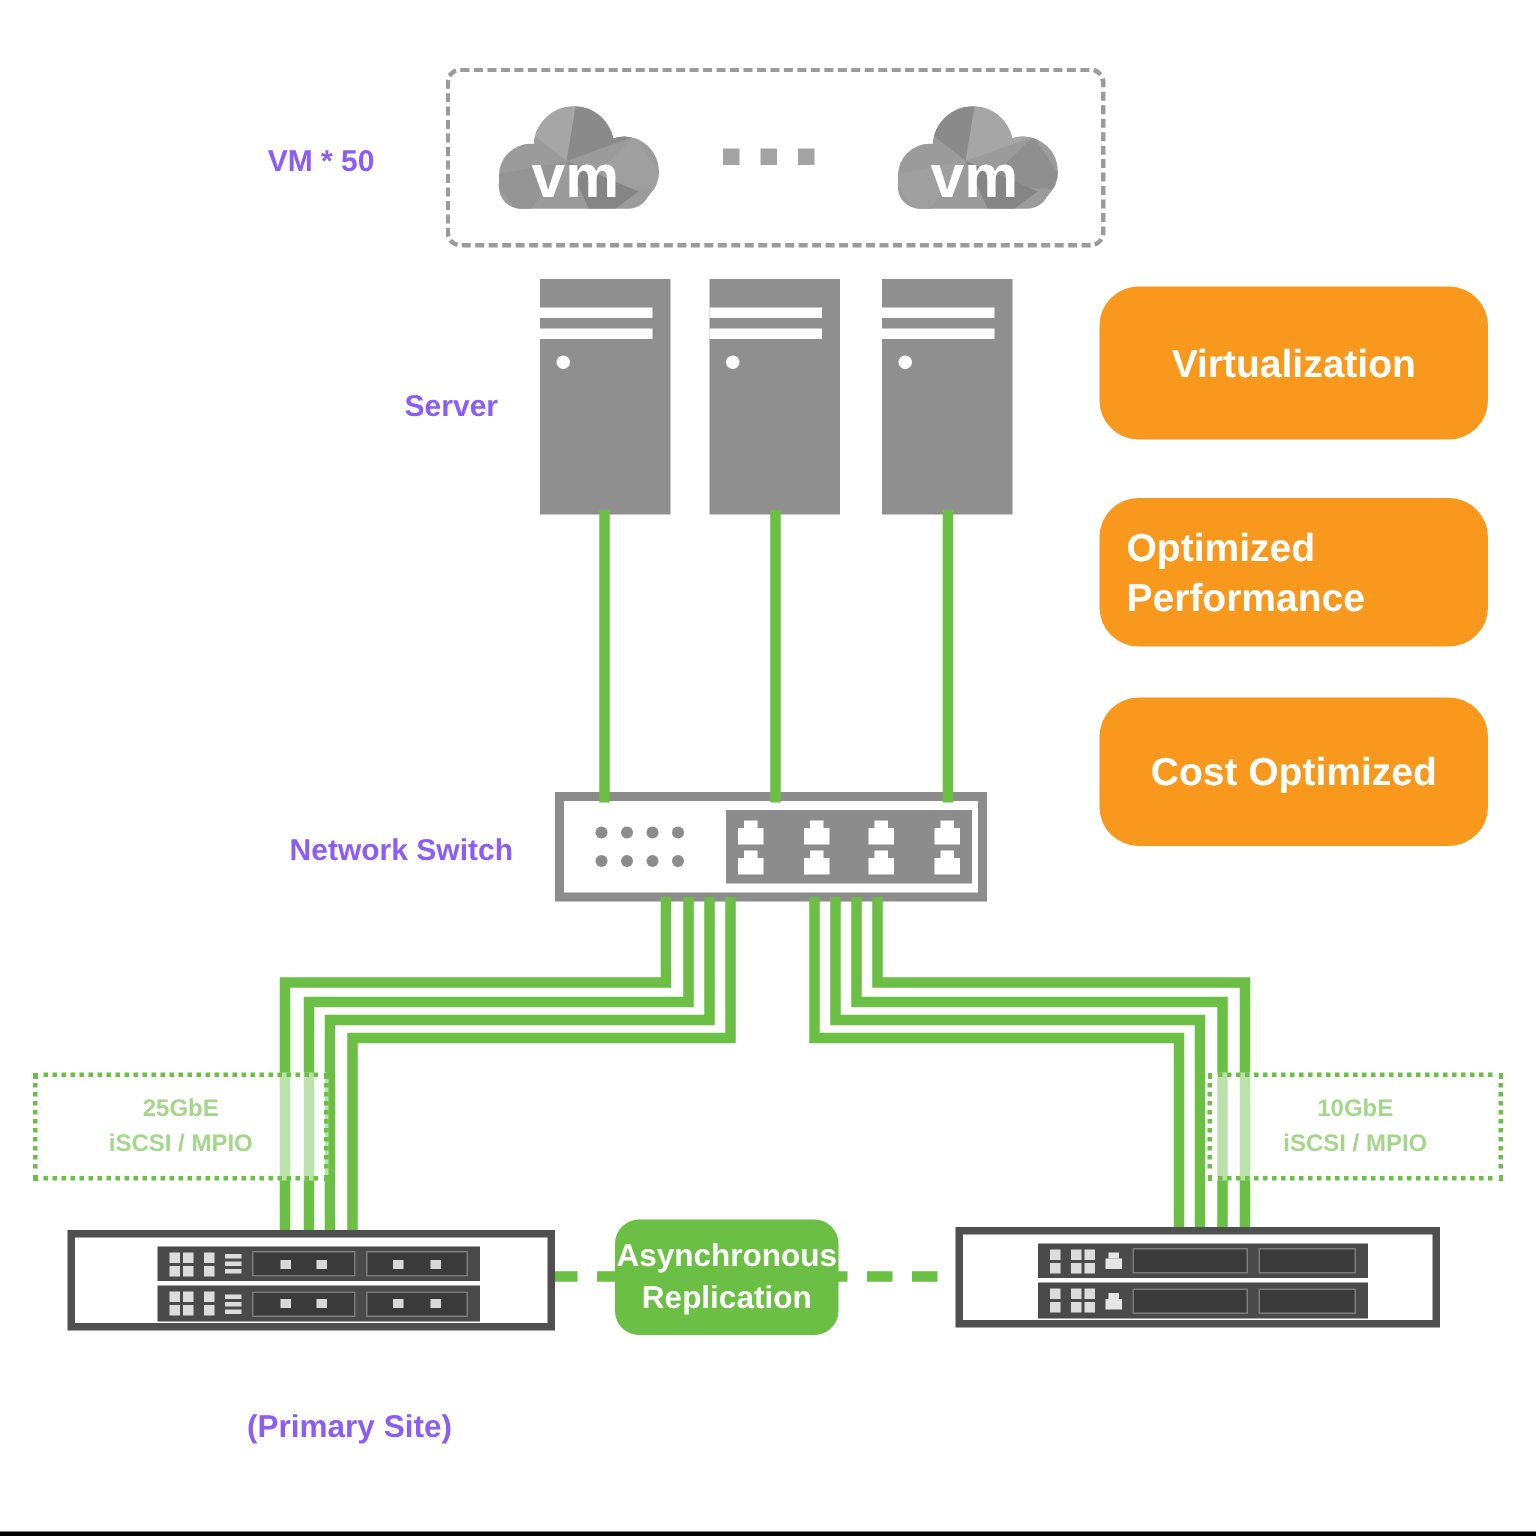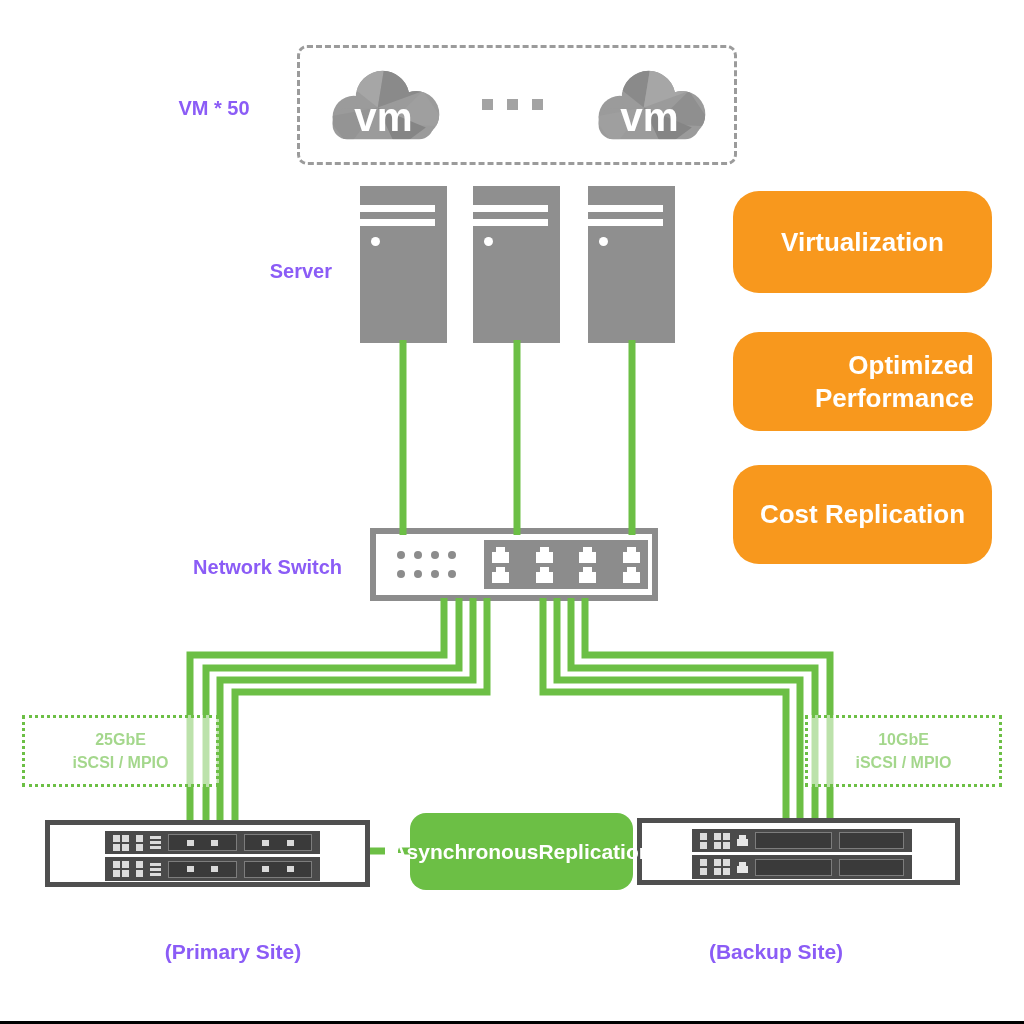--- a/index.html
+++ b/index.html
@@ -50,25 +50,25 @@
   .pgrid4{display:grid;grid-template-columns:7px 7px;grid-auto-rows:7px;gap:2px;}
   .pgrid2{display:grid;grid-auto-rows:7px;grid-template-columns:7px;gap:2px;}
   .pgrid4 span,.pgrid2 span{background:#dcdcdc;display:block;}
   .stack{display:grid;grid-auto-rows:3px;gap:2px;width:11px;}
   .stack span{background:#dcdcdc;display:block;}
   .lid{width:11px;height:7px;background:#e6e6e6;position:relative;margin-top:4px;}
   .lid::after{content:"";position:absolute;top:-4px;left:2px;width:7px;height:4px;background:#e6e6e6;}
   .bay{height:15px;background:#3a3a3a;border:1px solid #7d7d7d;display:flex;align-items:center;justify-content:space-evenly;flex:1;}
   .bay span{width:7px;height:6px;background:#d9d9d9;display:block;}
   
-  .repl{left:410px;top:813px;width:223px;height:77px;background:#6cbf45;border-radius:16px;z-index:4;
-    display:flex;flex-direction:row;justify-content:center;align-items:center;color:#fff;font-weight:700;font-size:21px;line-height:1.3;}
+  .repl{left:410px;top:813px;width:149px;height:77px;background:#6cbf45;border-radius:16px;z-index:4;
+    display:flex;flex-direction:column;justify-content:center;align-items:center;color:#fff;font-weight:700;font-size:21px;line-height:1.3;}
   
   .pill{left:733px;width:259px;background:#f8981d;border-radius:26px;display:flex;align-items:center;justify-content:center;
-    color:#fff;font-weight:700;font-size:26px;text-align:right;line-height:1.25;padding:0 18px;box-sizing:border-box;}
+    color:#fff;font-weight:700;font-size:26px;text-align:left;line-height:1.25;padding:0 18px;box-sizing:border-box;}
   .pill1{top:191px;height:102px;} .pill2{top:332px;height:99px;} .pill3{top:465px;height:99px;}
   
   .site-name{top:903px;width:200px;text-align:center;}
   .site-cap{top:940px;width:300px;text-align:center;font-size:21px;}
   .nm-left{left:133px;} .cp-left{left:83px;}
   .nm-right{left:674px;} .cp-right{left:626px;}
   .bottom-bar{left:0;bottom:0;width:1024px;height:3px;background:#000;}
   svg.wires{position:absolute;left:0;top:0;z-index:1;}
 </style>
 </head>
@@ -196,21 +196,21 @@
           <i class="rj45"></i>
           <i class="rj45"></i>
           <i class="rj45"></i>
         </div>
     </div>
   </div>
   <div class="abs switch-label glabel">Network Switch</div>
 
   <div class="abs pill pill1">Virtualization</div>
   <div class="abs pill pill2">Optimized Performance</div>
-  <div class="abs pill pill3">Cost Replication</div>
+  <div class="abs pill pill3">Cost Optimized</div>
 
   <div class="abs linkbox link-left">
     <div>25GbE</div>
     <div>iSCSI / MPIO</div>
   </div>
   <div class="abs linkbox link-right">
     <div>10GbE</div>
     <div>iSCSI / MPIO</div>
   </div>
 
@@ -299,16 +299,15 @@
       <div class="bay empty"></div>
     </div>
   </div>
 
   <div class="abs repl">
     <div>Asynchronous</div>
     <div>Replication</div>
   </div>
 
   <div class="abs glabel site-cap cp-left">(Primary Site)</div>
-  <div class="abs glabel site-cap cp-right">(Backup Site)</div>
 
   <div class="abs bottom-bar"></div>
 </div>
 
 </body></html>

